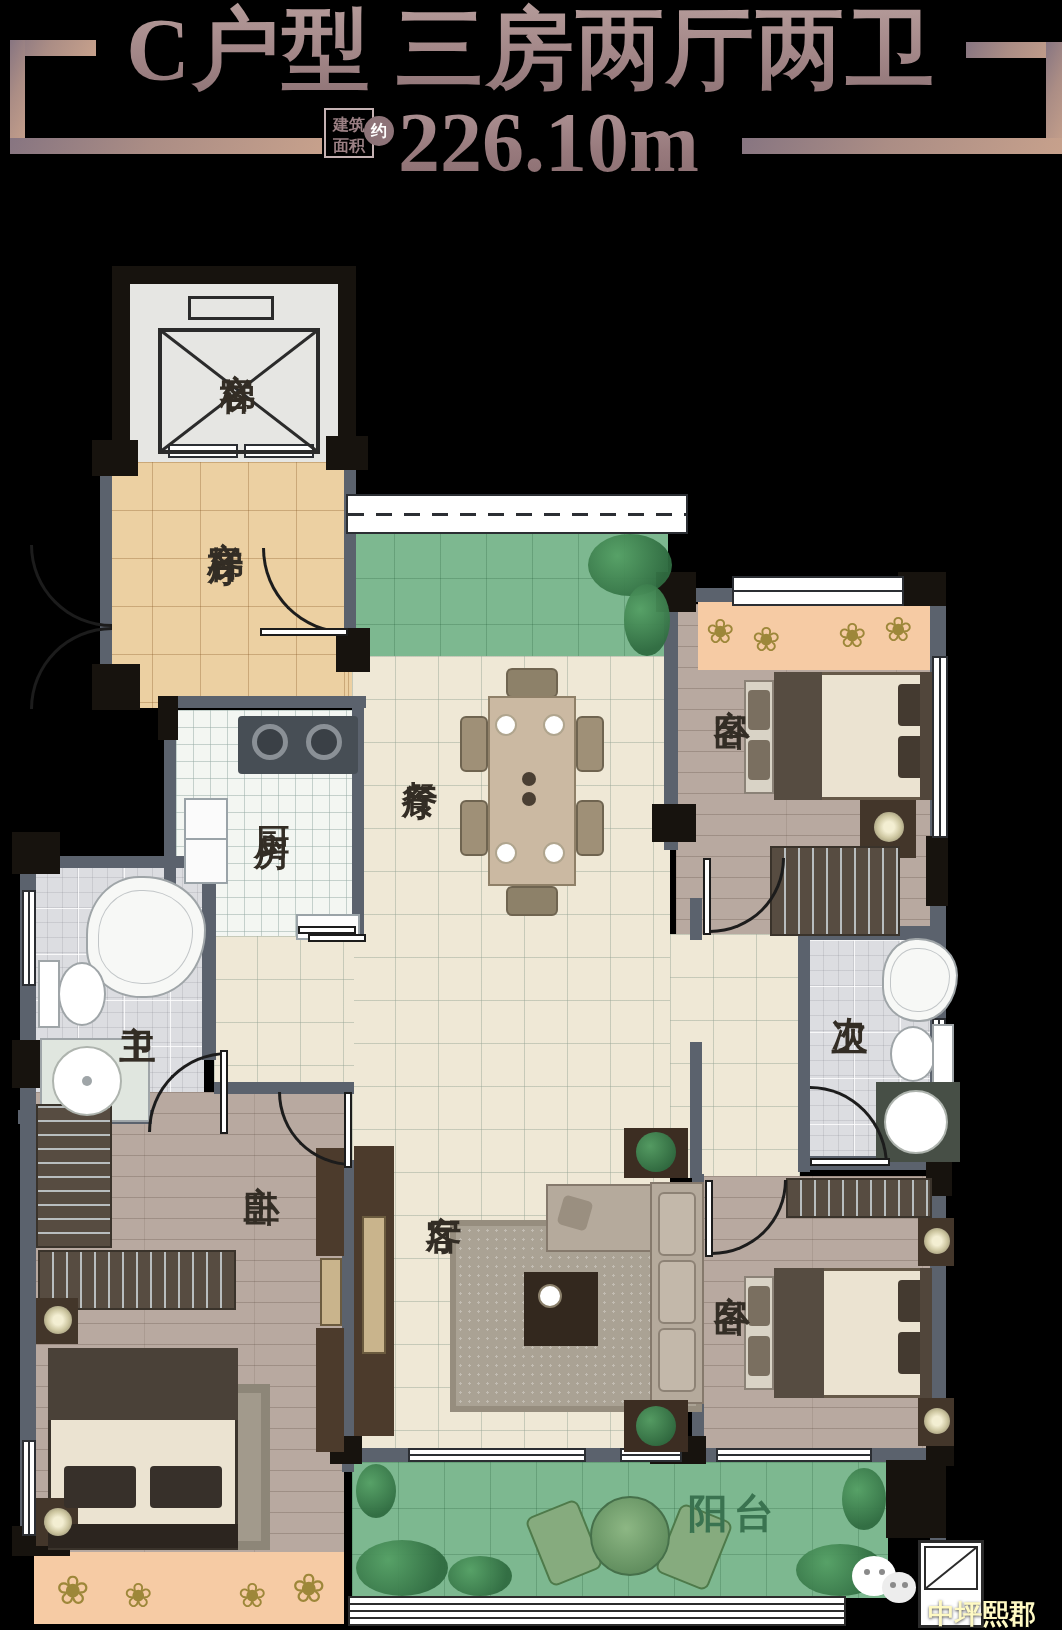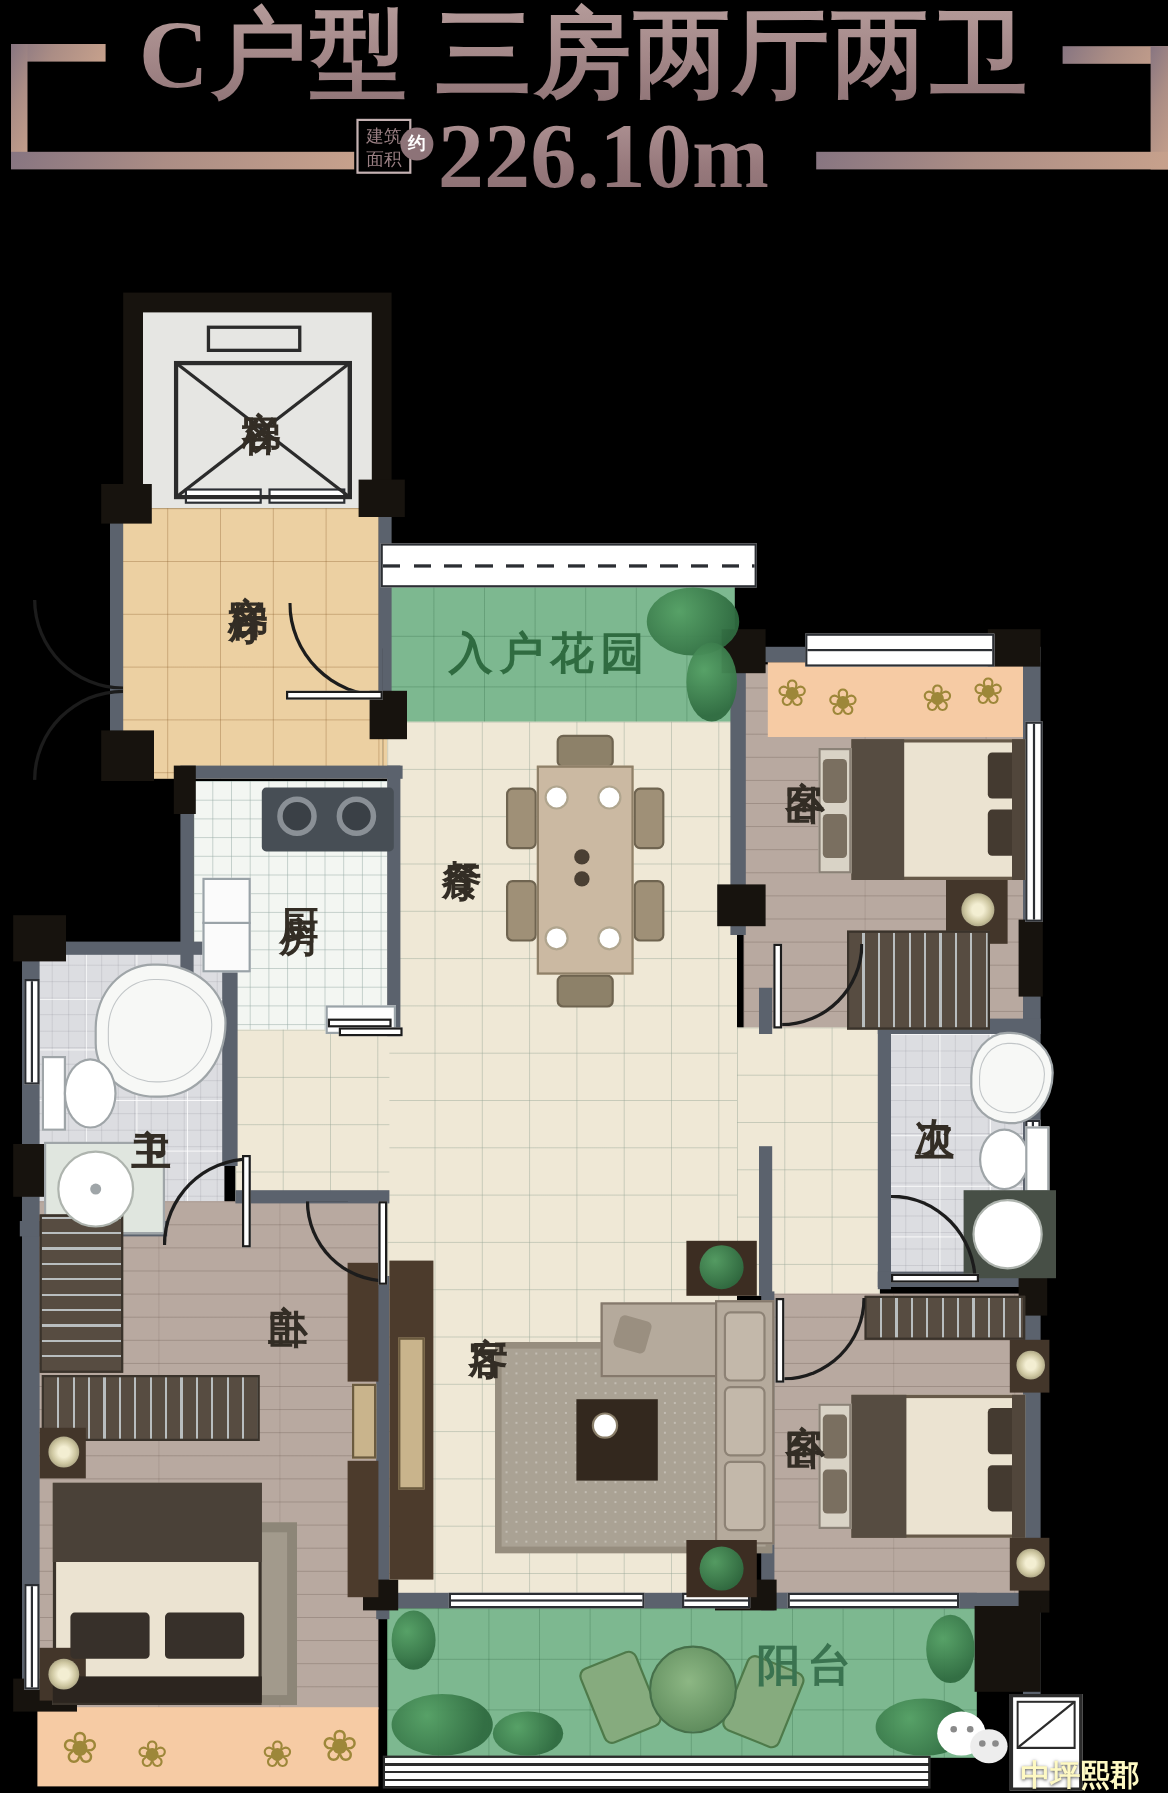--- a/index.html
+++ b/index.html
@@ -9,21 +9,21 @@
   
   .title{left:0;top:-10px;width:1062px;text-align:center;font-family:"Liberation Serif",serif;
          font-weight:700;font-size:88px;letter-spacing:2px;color:#9c8283;z-index:3;
          background:linear-gradient(180deg,#b9a09e 0%,#a28687 55%,#8a6f72 100%);
          -webkit-background-clip:text;background-clip:text;-webkit-text-fill-color:transparent;}
   .bar{background:linear-gradient(115deg,#877581 0%,#ab8d85 45%,#c7a18c 100%);z-index:1;}
   .areaNum{font-family:"Liberation Serif",serif;font-weight:700;font-size:84px;z-index:3;
          background:linear-gradient(180deg,#b4999a 0%,#97797c 60%,#876c6f 100%);
          -webkit-background-clip:text;background-clip:text;-webkit-text-fill-color:transparent;}
   .sup{font-size:44px;position:relative;top:-36px;}
-  .badgeBox{border:2px solid #c5b2b3;color:#9b8084;font-size:16px;font-weight:400;
+  .badgeBox{border:2px solid #c5b2b3;color:#9b8084;font-size:16px;font-weight:700;
          line-height:1.3;text-align:center;padding-top:5px;z-index:3;}
   .badgeCircle{border-radius:50%;background:#8d7378;color:#fff;font-size:16px;font-weight:700;
          text-align:center;line-height:30px;z-index:4;}
   
   .cream{background-color:#efe8d6;background-image:linear-gradient(rgba(150,165,150,.45) 1px,transparent 1px),linear-gradient(90deg,rgba(150,165,150,.45) 1px,transparent 1px);background-size:43px 43px;}
   .green{background-color:#7db890;background-image:linear-gradient(rgba(35,90,55,.25) 1px,transparent 1px),linear-gradient(90deg,rgba(35,90,55,.25) 1px,transparent 1px);background-size:46px 46px;}
   .beige{background-color:#ecd0a2;background-image:linear-gradient(rgba(140,95,45,.35) 1px,transparent 1px),linear-gradient(90deg,rgba(140,95,45,.35) 1px,transparent 1px);background-size:48px 48px;}
   .bath{background-color:#dcdde1;background-image:linear-gradient(rgba(255,255,255,.8) 1px,transparent 1px),linear-gradient(90deg,rgba(255,255,255,.8) 1px,transparent 1px),linear-gradient(rgba(120,120,130,.18) 1px,transparent 1px),linear-gradient(90deg,rgba(120,120,130,.18) 1px,transparent 1px);background-size:46px 46px,46px 46px,15px 15px,15px 15px;}
   .kitch{background-color:#f3f6f2;background-image:linear-gradient(rgba(150,170,165,.5) 1px,transparent 1px),linear-gradient(90deg,rgba(150,170,165,.5) 1px,transparent 1px);background-size:17px 17px;}
   .wood{background-color:#b8a9a0;background-image:linear-gradient(rgba(90,75,65,.28) 1px,transparent 1px),linear-gradient(90deg,rgba(90,75,65,.15) 1px,transparent 1px);background-size:110px 21px;}
@@ -296,21 +296,20 @@
   <div class="a leaf" style="left:220px;top:1050px;width:8px;height:84px"></div>
   <div class="a door hbl" style="left:810px;top:1086px;width:78px;height:80px"></div>
   <div class="a leaf" style="left:810px;top:1158px;width:80px;height:8px"></div>
   <div class="a door htr" style="left:278px;top:1092px;width:74px;height:74px"></div>
   <div class="a leaf" style="left:344px;top:1092px;width:8px;height:76px"></div>
   <div class="a leaf" style="left:298px;top:926px;width:58px;height:8px"></div>
   <div class="a leaf" style="left:308px;top:934px;width:58px;height:8px"></div>
 
   <div class="a rl" style="left:218px;top:344px">客梯</div>
   <div class="a rl" style="left:206px;top:512px">客梯厅</div>
-  <div class="a rlh" style="left:408px;top:566px;color:#2f6b40">入户花园</div>
   <div class="a rl" style="left:400px;top:752px">餐厅</div>
   <div class="a rl" style="left:252px;top:796px">厨房</div>
   <div class="a rl" style="left:712px;top:680px">客卧</div>
   <div class="a rl" style="left:118px;top:996px">主卫</div>
   <div class="a rl" style="left:830px;top:988px">次卫</div>
   <div class="a rl" style="left:242px;top:1156px">主卧</div>
   <div class="a rl" style="left:424px;top:1186px">客厅</div>
   <div class="a rl" style="left:712px;top:1266px">客卧</div>
   <div class="a rlh" style="left:688px;top:1486px;color:#3a7350">阳台</div>
 

